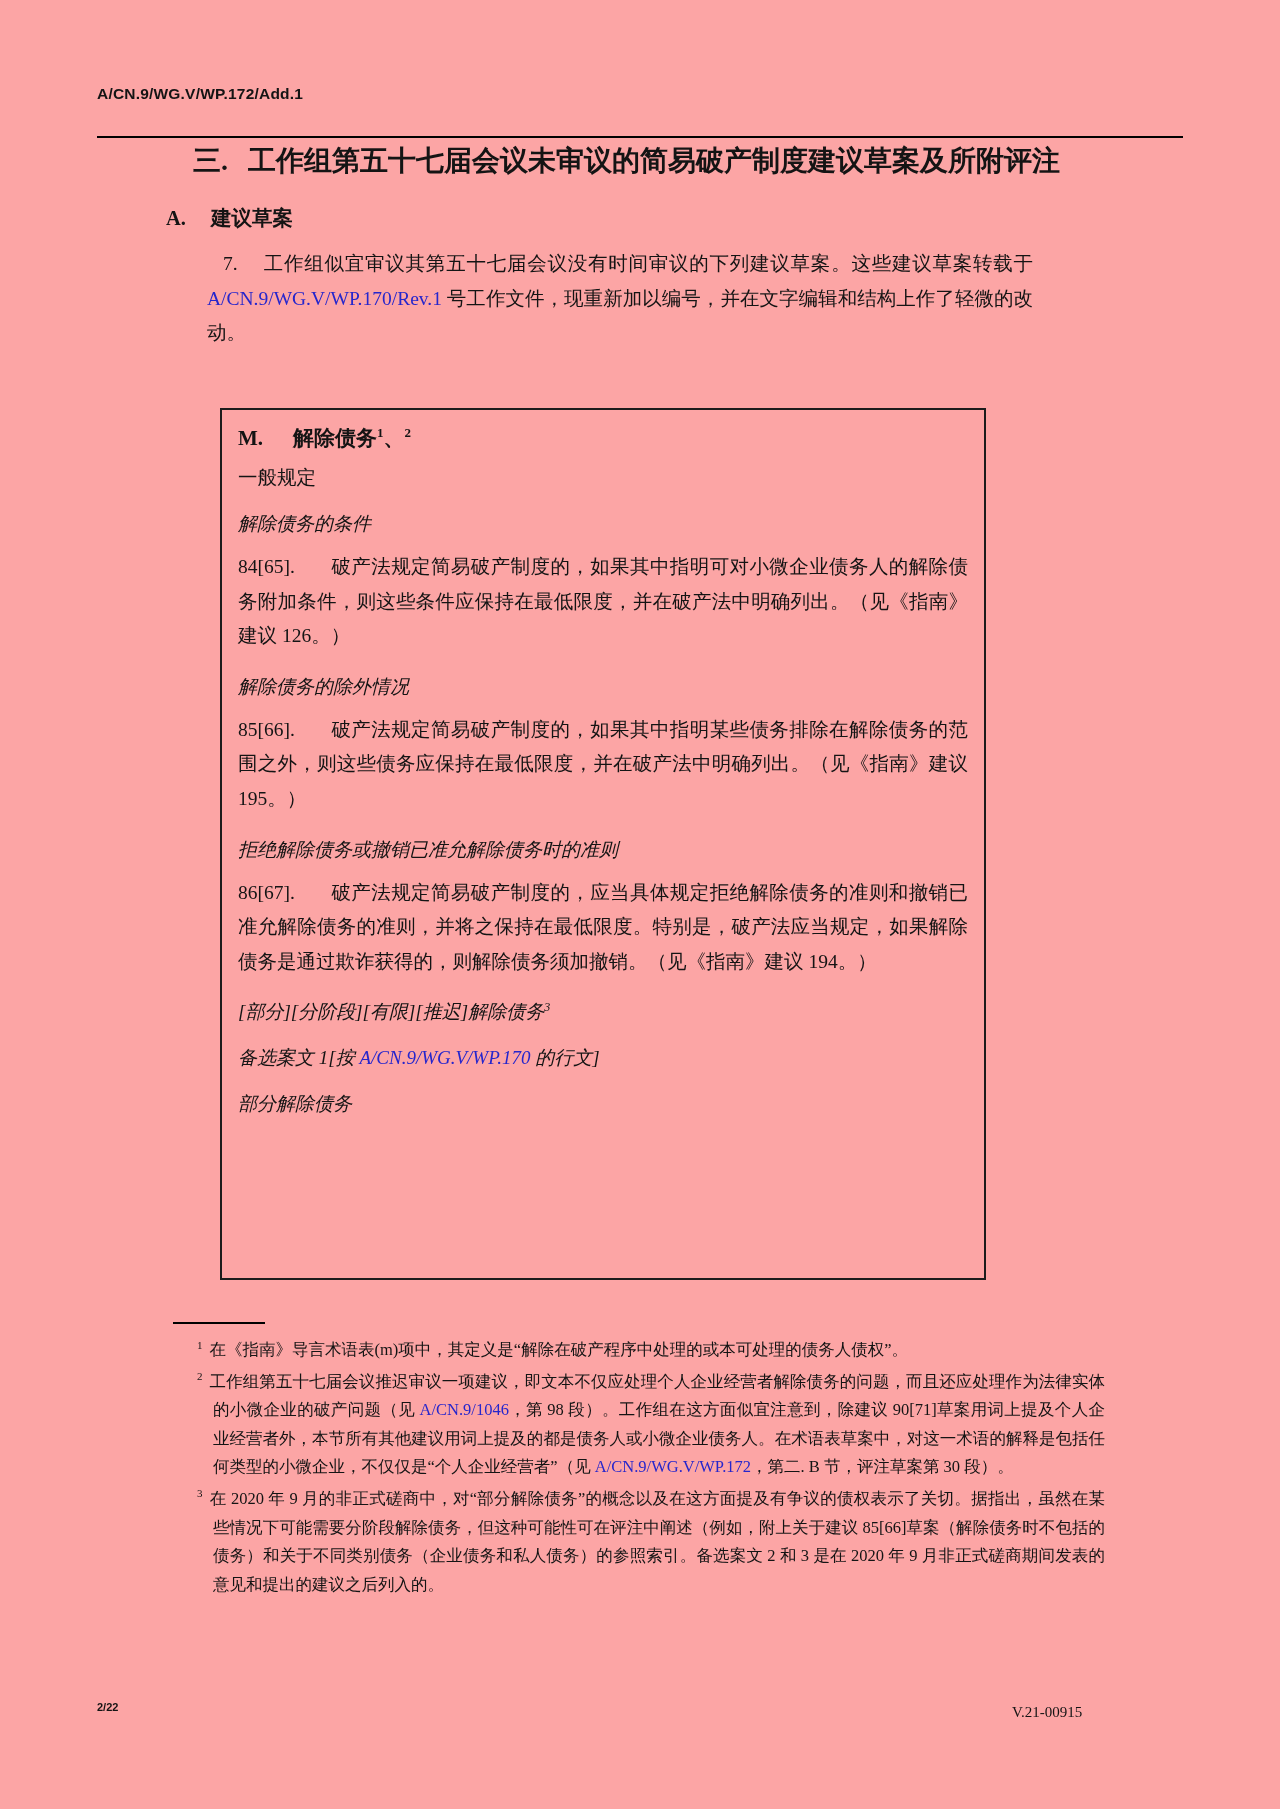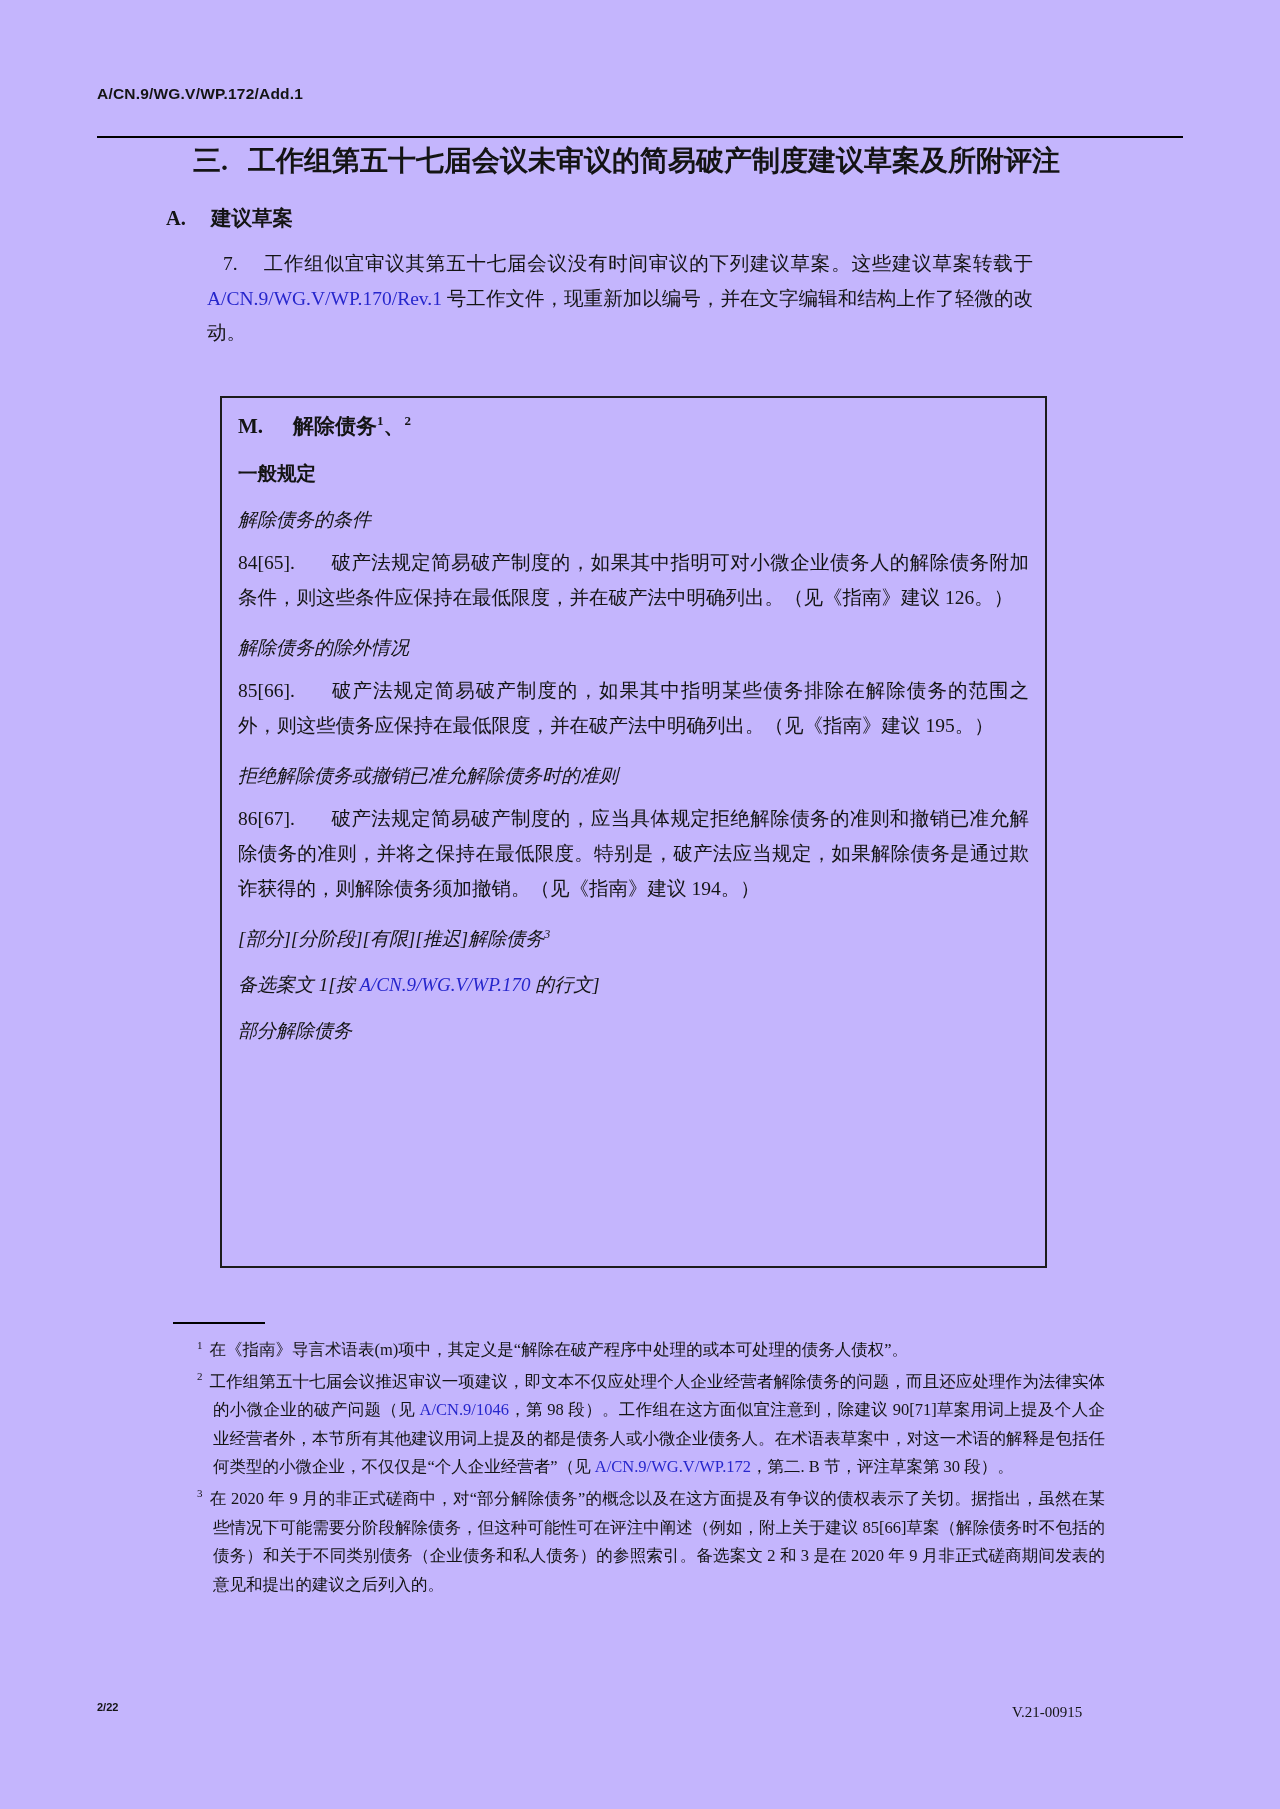--- a/index.html
+++ b/index.html
@@ -1,17 +1,17 @@
 <!DOCTYPE html>
 <html><head>
 <meta charset="utf-8">
 <style>
   html,body { margin:0; padding:0; background:#ffffff; }
   .page {
-    position:relative; width:1280px; height:1809px; background:#c4b5fd;
+    position:relative; width:1280px; height:1809px; background:#fca5a5;
     font-family:"Liberation Serif","DejaVu Serif",serif; color:#141414;
     overflow:hidden;
   }
   .hdr-symbol {
     position:absolute; left:97px; top:85px;
     font-family:"Liberation Sans","DejaVu Sans",sans-serif;
     font-weight:bold; font-size:15.5px; letter-spacing:.2px;
   }
   .hdr-rule { position:absolute; left:97px; top:136px; width:1086px; border-top:2px solid #000; }
 
@@ -26,27 +26,27 @@
 
   .para7 {
     position:absolute; left:207px; top:247px; width:826px; margin:0;
     font-size:19.5px; line-height:34.7px; text-align:justify; text-indent:16px;
   }
   .p7num { display:inline-block; width:40px; text-indent:0; }
 
   .doclink { color:#2626cc; text-decoration:none; cursor:pointer; }
 
   .box {
-    position:absolute; left:220px; top:396px; width:827px; height:872px;
+    position:absolute; left:220px; top:408px; width:766px; height:872px;
     box-sizing:border-box; border:2px solid #1c1c1c;
     padding:12px 16px 0 16px; font-size:19.5px;
   }
   .box-heading { font-size:21px; font-weight:bold; margin:2px 0 0; }
   .bh-num { margin-right:30px; }
-  .box-general { font-weight:bold; font-size:19.5px; margin-top:20px; }
+  .box-general { font-weight:normal; font-size:19.5px; margin-top:12px; }
   .runin { font-style:italic; font-size:19px; margin-top:20px; }
   .bpara { margin:13px 0 0; line-height:34.6px; text-align:justify; }
   .bnum { display:inline-block; width:93px; }
   sup { font-size:12px; line-height:0; }
   .box-heading sup { font-size:13px; }
 
   .fn-rule { position:absolute; left:173px; top:1322px; width:92px; border-top:2.5px solid #000; }
   .footnotes {
     position:absolute; left:197px; top:1336px; width:908px;
     font-size:16.5px; line-height:28.6px; text-align:justify;

